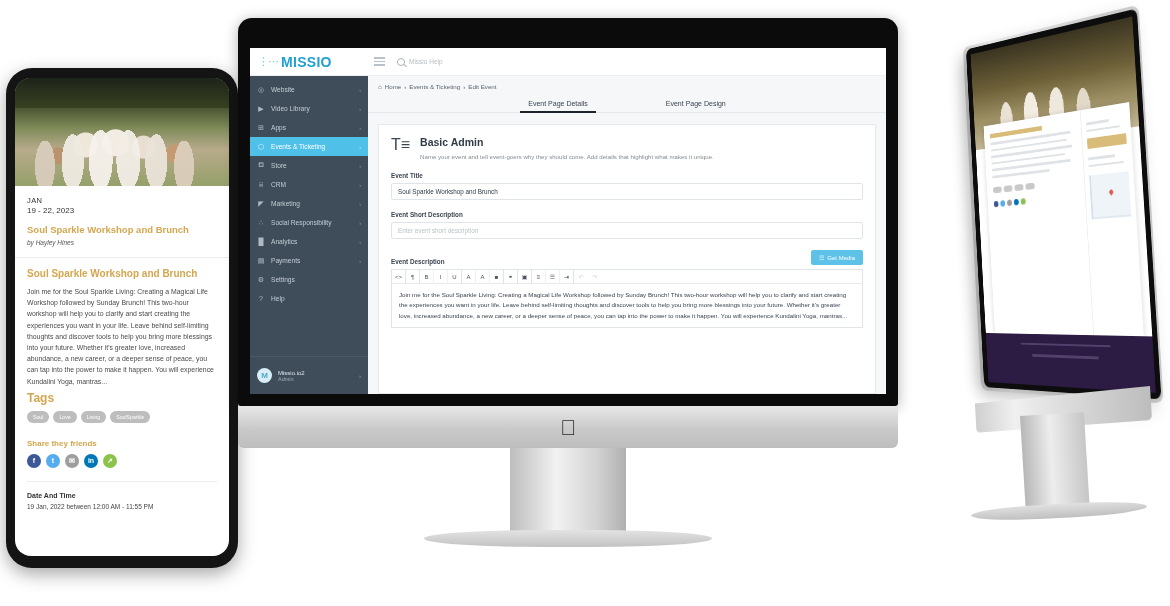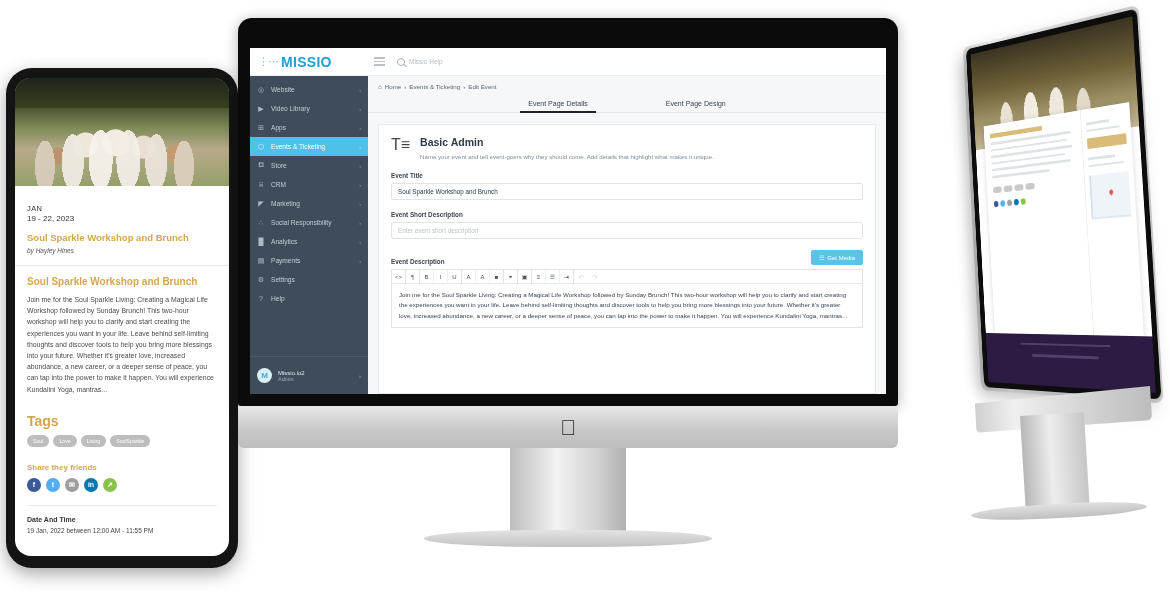--- a/index.html
+++ b/index.html
@@ -47,36 +47,36 @@
       radial-gradient(ellipse 12px 30px at 40% 76%, #f6f2ec 0 100%, transparent),
       radial-gradient(ellipse 12px 30px at 53% 76%, #f3eee6 0 100%, transparent),
       radial-gradient(ellipse 11px 28px at 66% 78%, #eae3d8 0 100%, transparent),
       radial-gradient(ellipse 10px 26px at 79% 82%, #dccfbd 0 100%, transparent);
     opacity:.95;
   }
   .ph-hero .sky {
     position:absolute; left:0; right:0; top:0; height:30px;
     background:linear-gradient(to bottom,#1d2419,#394122);
   }
-  .ph-card { padding: 18px 12px 0 12px; }
+  .ph-card { padding: 10px 12px 0 12px; }
   .ph-mon { font-size: 7.5px; color:#333; letter-spacing:.4px; }
   .ph-dates { font-size: 8px; color:#333; margin-top:1px; }
   .ph-evt-title { font-size: 9.5px; font-weight:bold; color:#d3a74f; margin-top:9px; }
   .ph-by { font-size:6.5px; color:#555; margin-top:4px; font-style:italic;}
   .ph-tickets {
     margin: 11px 12px 0 12px; height: 20px;
     background:#e3bb6a; border:1px solid #d8ae58;
     display:flex; align-items:center; justify-content:center;
     color:#fff; font-size:7.5px; border-radius:2px;
   }
   .ph-sep { height:1px; background:#ececec; margin: 11px 0 0 0; }
   .ph-body { padding: 10px 12px 0 12px; }
   .ph-h2 { font-size:10px; font-weight:bold; color:#d3a74f; }
   .ph-para { font-size:6.9px; line-height:1.62; color:#4a4a4a; margin-top:7px; }
-  .ph-tags-lbl { font-size:14px; color:#d3a74f; font-weight:bold; margin-top:18px; }
+  .ph-tags-lbl { font-size:12px; color:#d3a74f; font-weight:bold; margin-top:4px; }
   .ph-tags { display:flex; gap:4px; margin-top:6px; flex-wrap:wrap;}
   .ph-tag {
     background:#bdbdbd; color:#fff; font-size:5.2px;
     padding:3px 6px; border-radius:8px;
   }
   .ph-share-lbl { font-size:8px; color:#d3a74f; font-weight:bold; margin-top:16px; }
   .ph-socials { display:flex; gap:5px; margin-top:6px; }
   .soc { width:14px; height:14px; border-radius:50%; display:flex; align-items:center; justify-content:center; color:#fff; font-size:7px; font-weight:bold;}
   .soc.fb { background:#3b5998; }
   .soc.tw { background:#55acee; }

